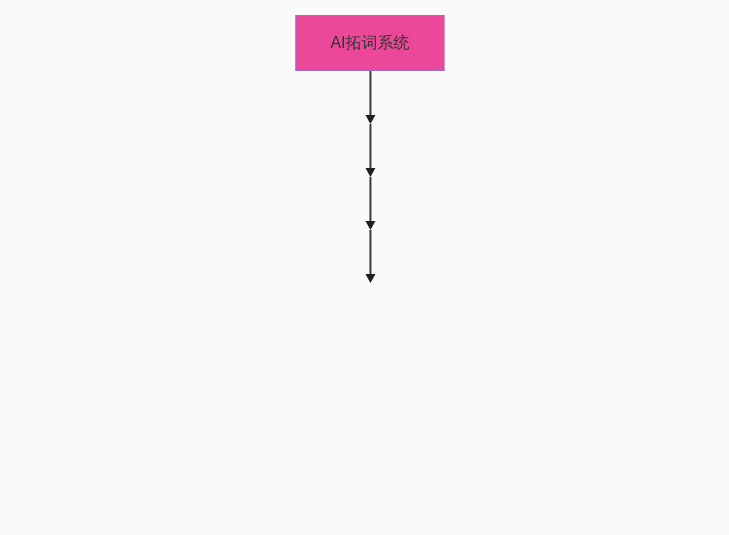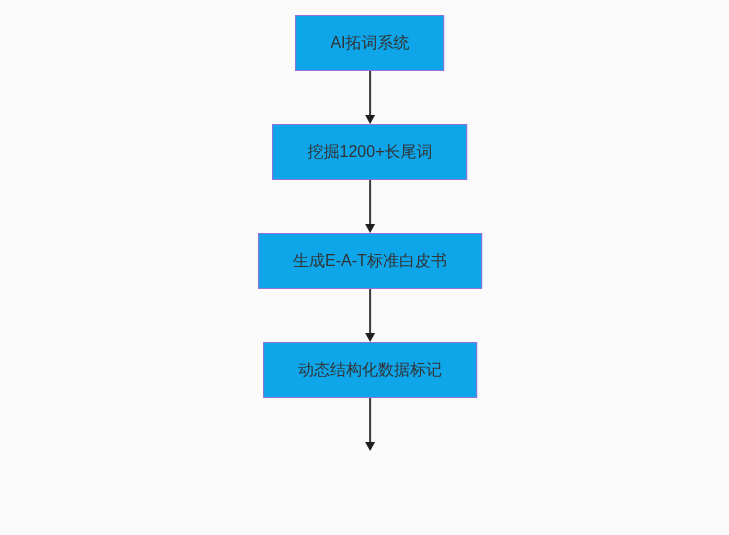--- a/index.html
+++ b/index.html
@@ -20,21 +20,21 @@
     left: 370px;
     top: 15px;
     transform: translateX(-50%);
     display: flex;
     flex-direction: column;
     align-items: center;
   }
   .node {
     height: 56px;
     padding: 16px 34px;
-    background: #0ea5e9;
+    background: #ec4899;
     border: 1.5px solid #9370DB;
     display: flex;
     align-items: center;
     justify-content: center;
     white-space: nowrap;
   }
   .node span {
     font-size: 16px;
     color: #333333;
     line-height: 1;
@@ -66,41 +66,32 @@
 
     <div class="node">
       <span>AI拓词系统</span>
     </div>
 
     <div class="arrow">
       <div class="arrow-line"></div>
       <div class="arrow-head"></div>
     </div>
 
-    <div class="node">
-      <span>挖掘1200+长尾词</span>
-    </div>
 
     <div class="arrow">
       <div class="arrow-line"></div>
       <div class="arrow-head"></div>
     </div>
 
-    <div class="node">
-      <span>生成E-A-T标准白皮书</span>
-    </div>
 
     <div class="arrow">
       <div class="arrow-line"></div>
       <div class="arrow-head"></div>
     </div>
 
-    <div class="node">
-      <span>动态结构化数据标记</span>
-    </div>
 
     <div class="arrow">
       <div class="arrow-line"></div>
       <div class="arrow-head"></div>
     </div>
 
 
   </div>
 </div>
 

